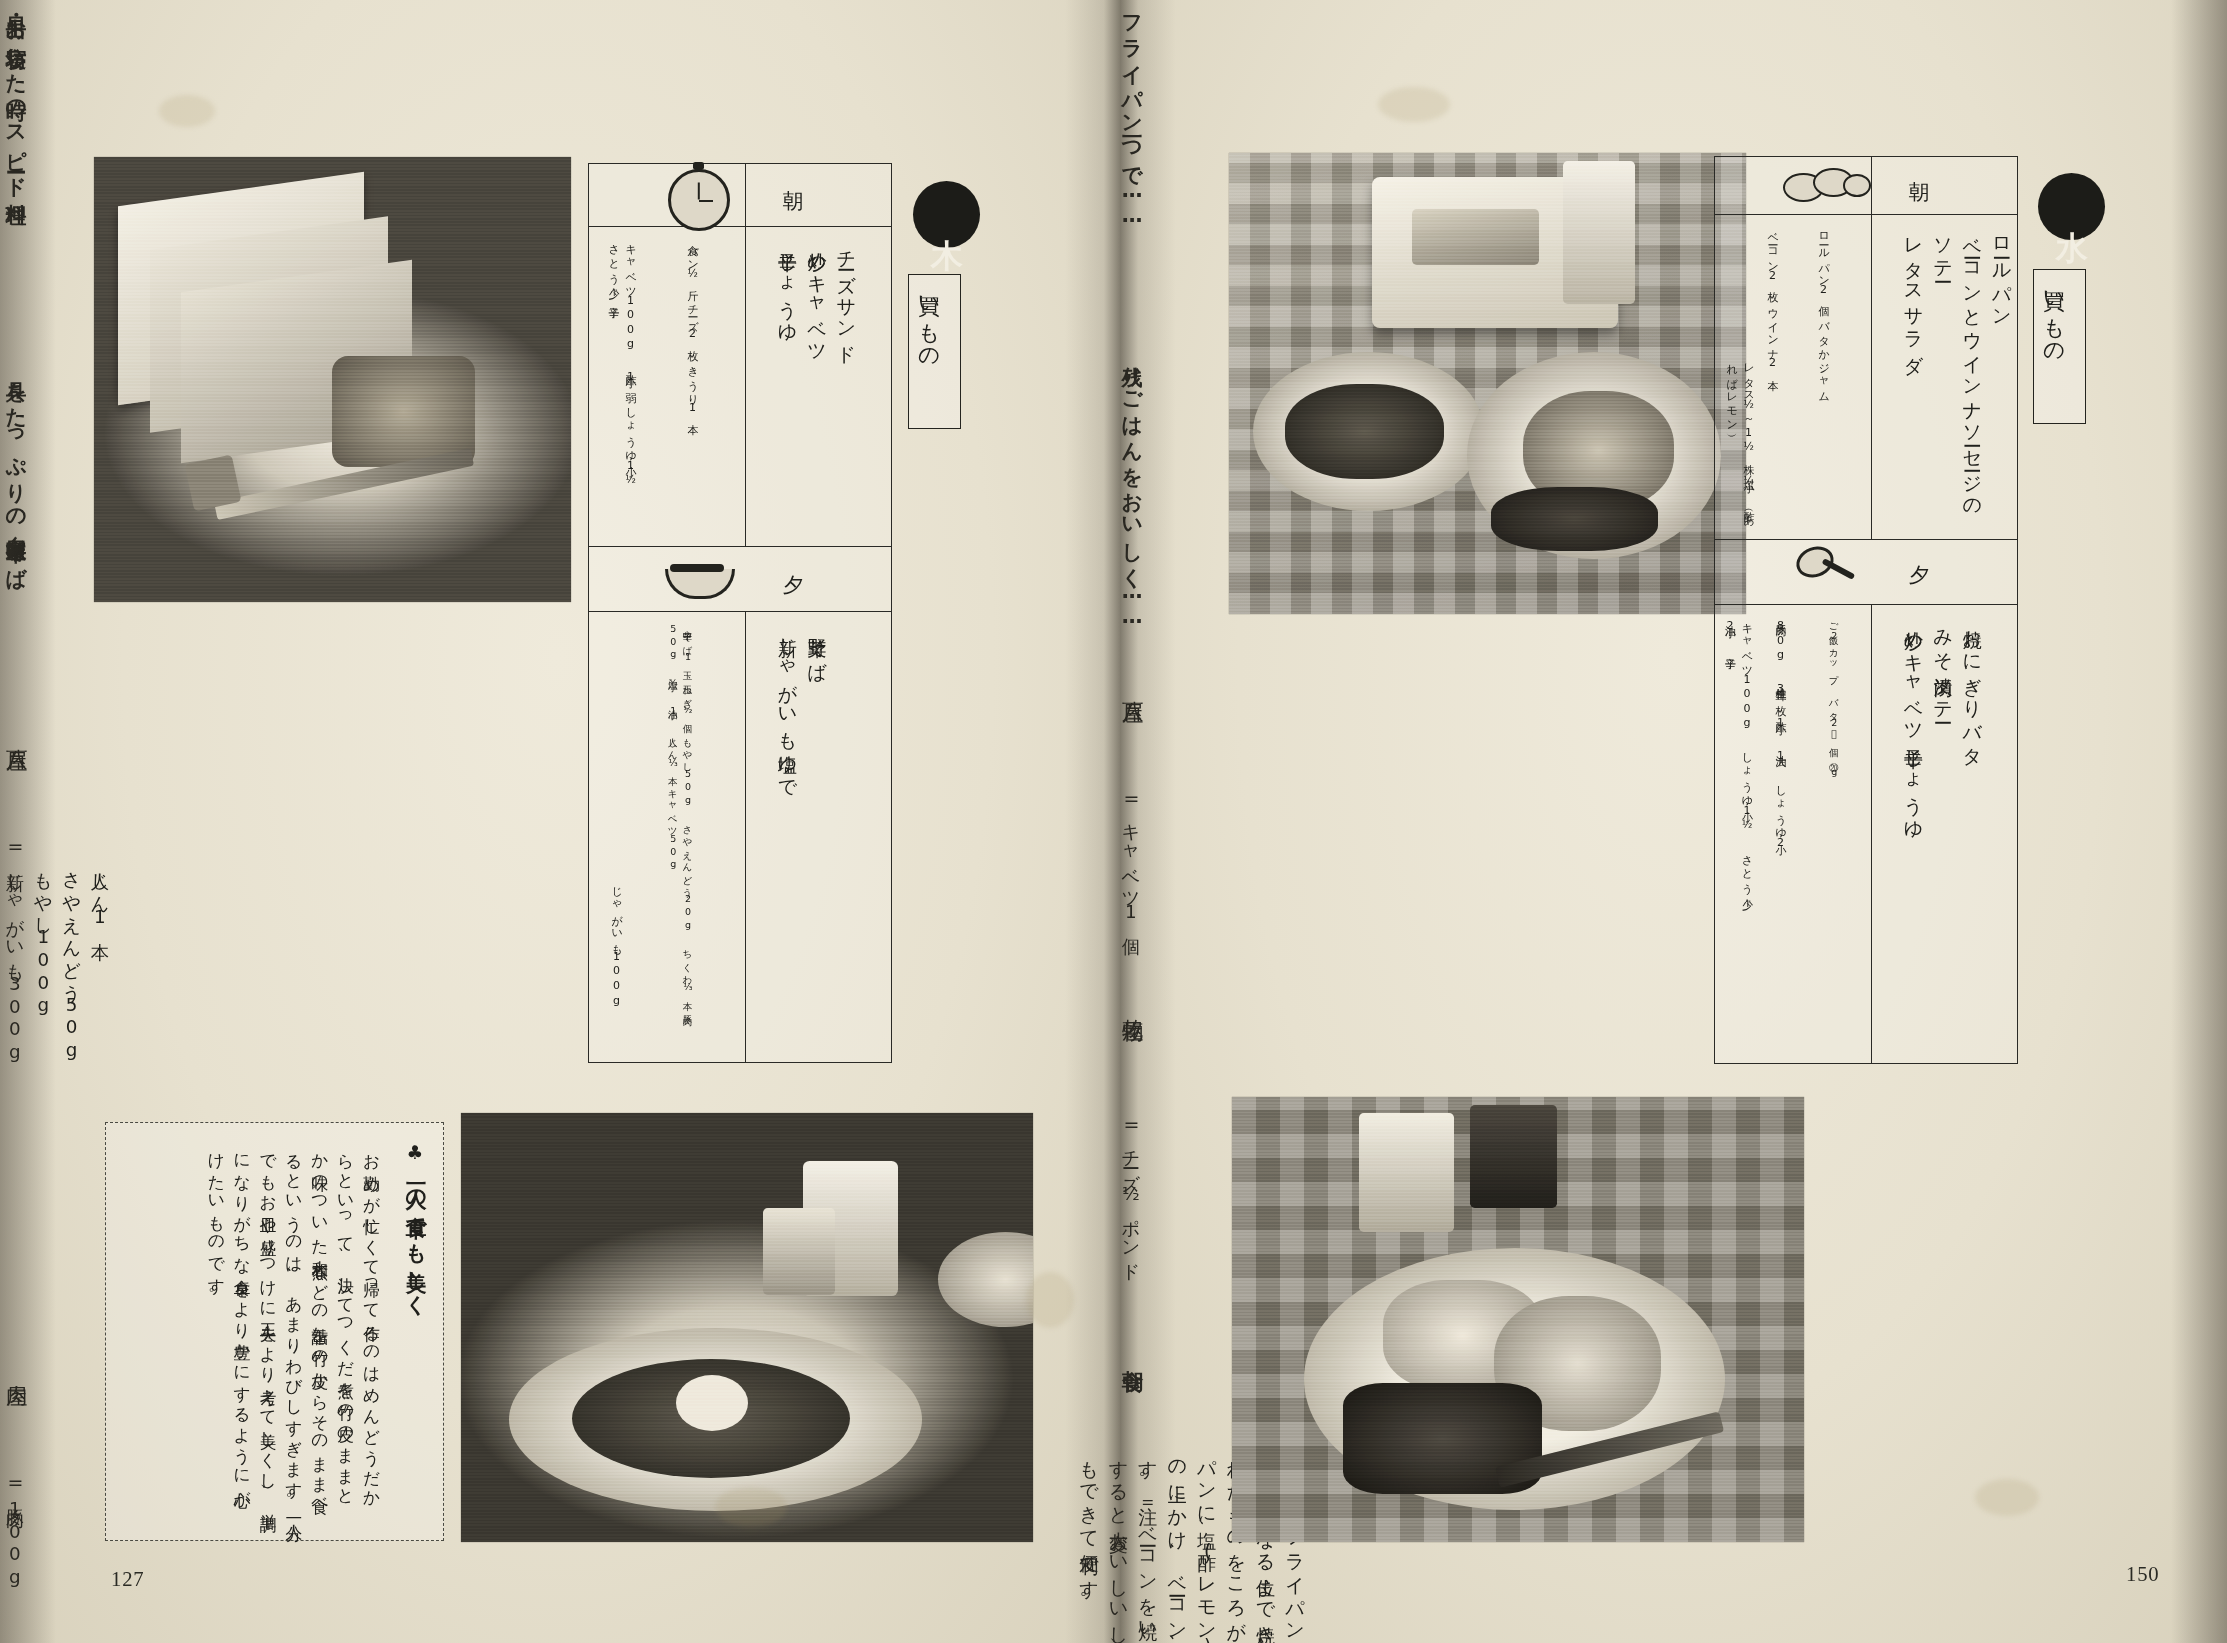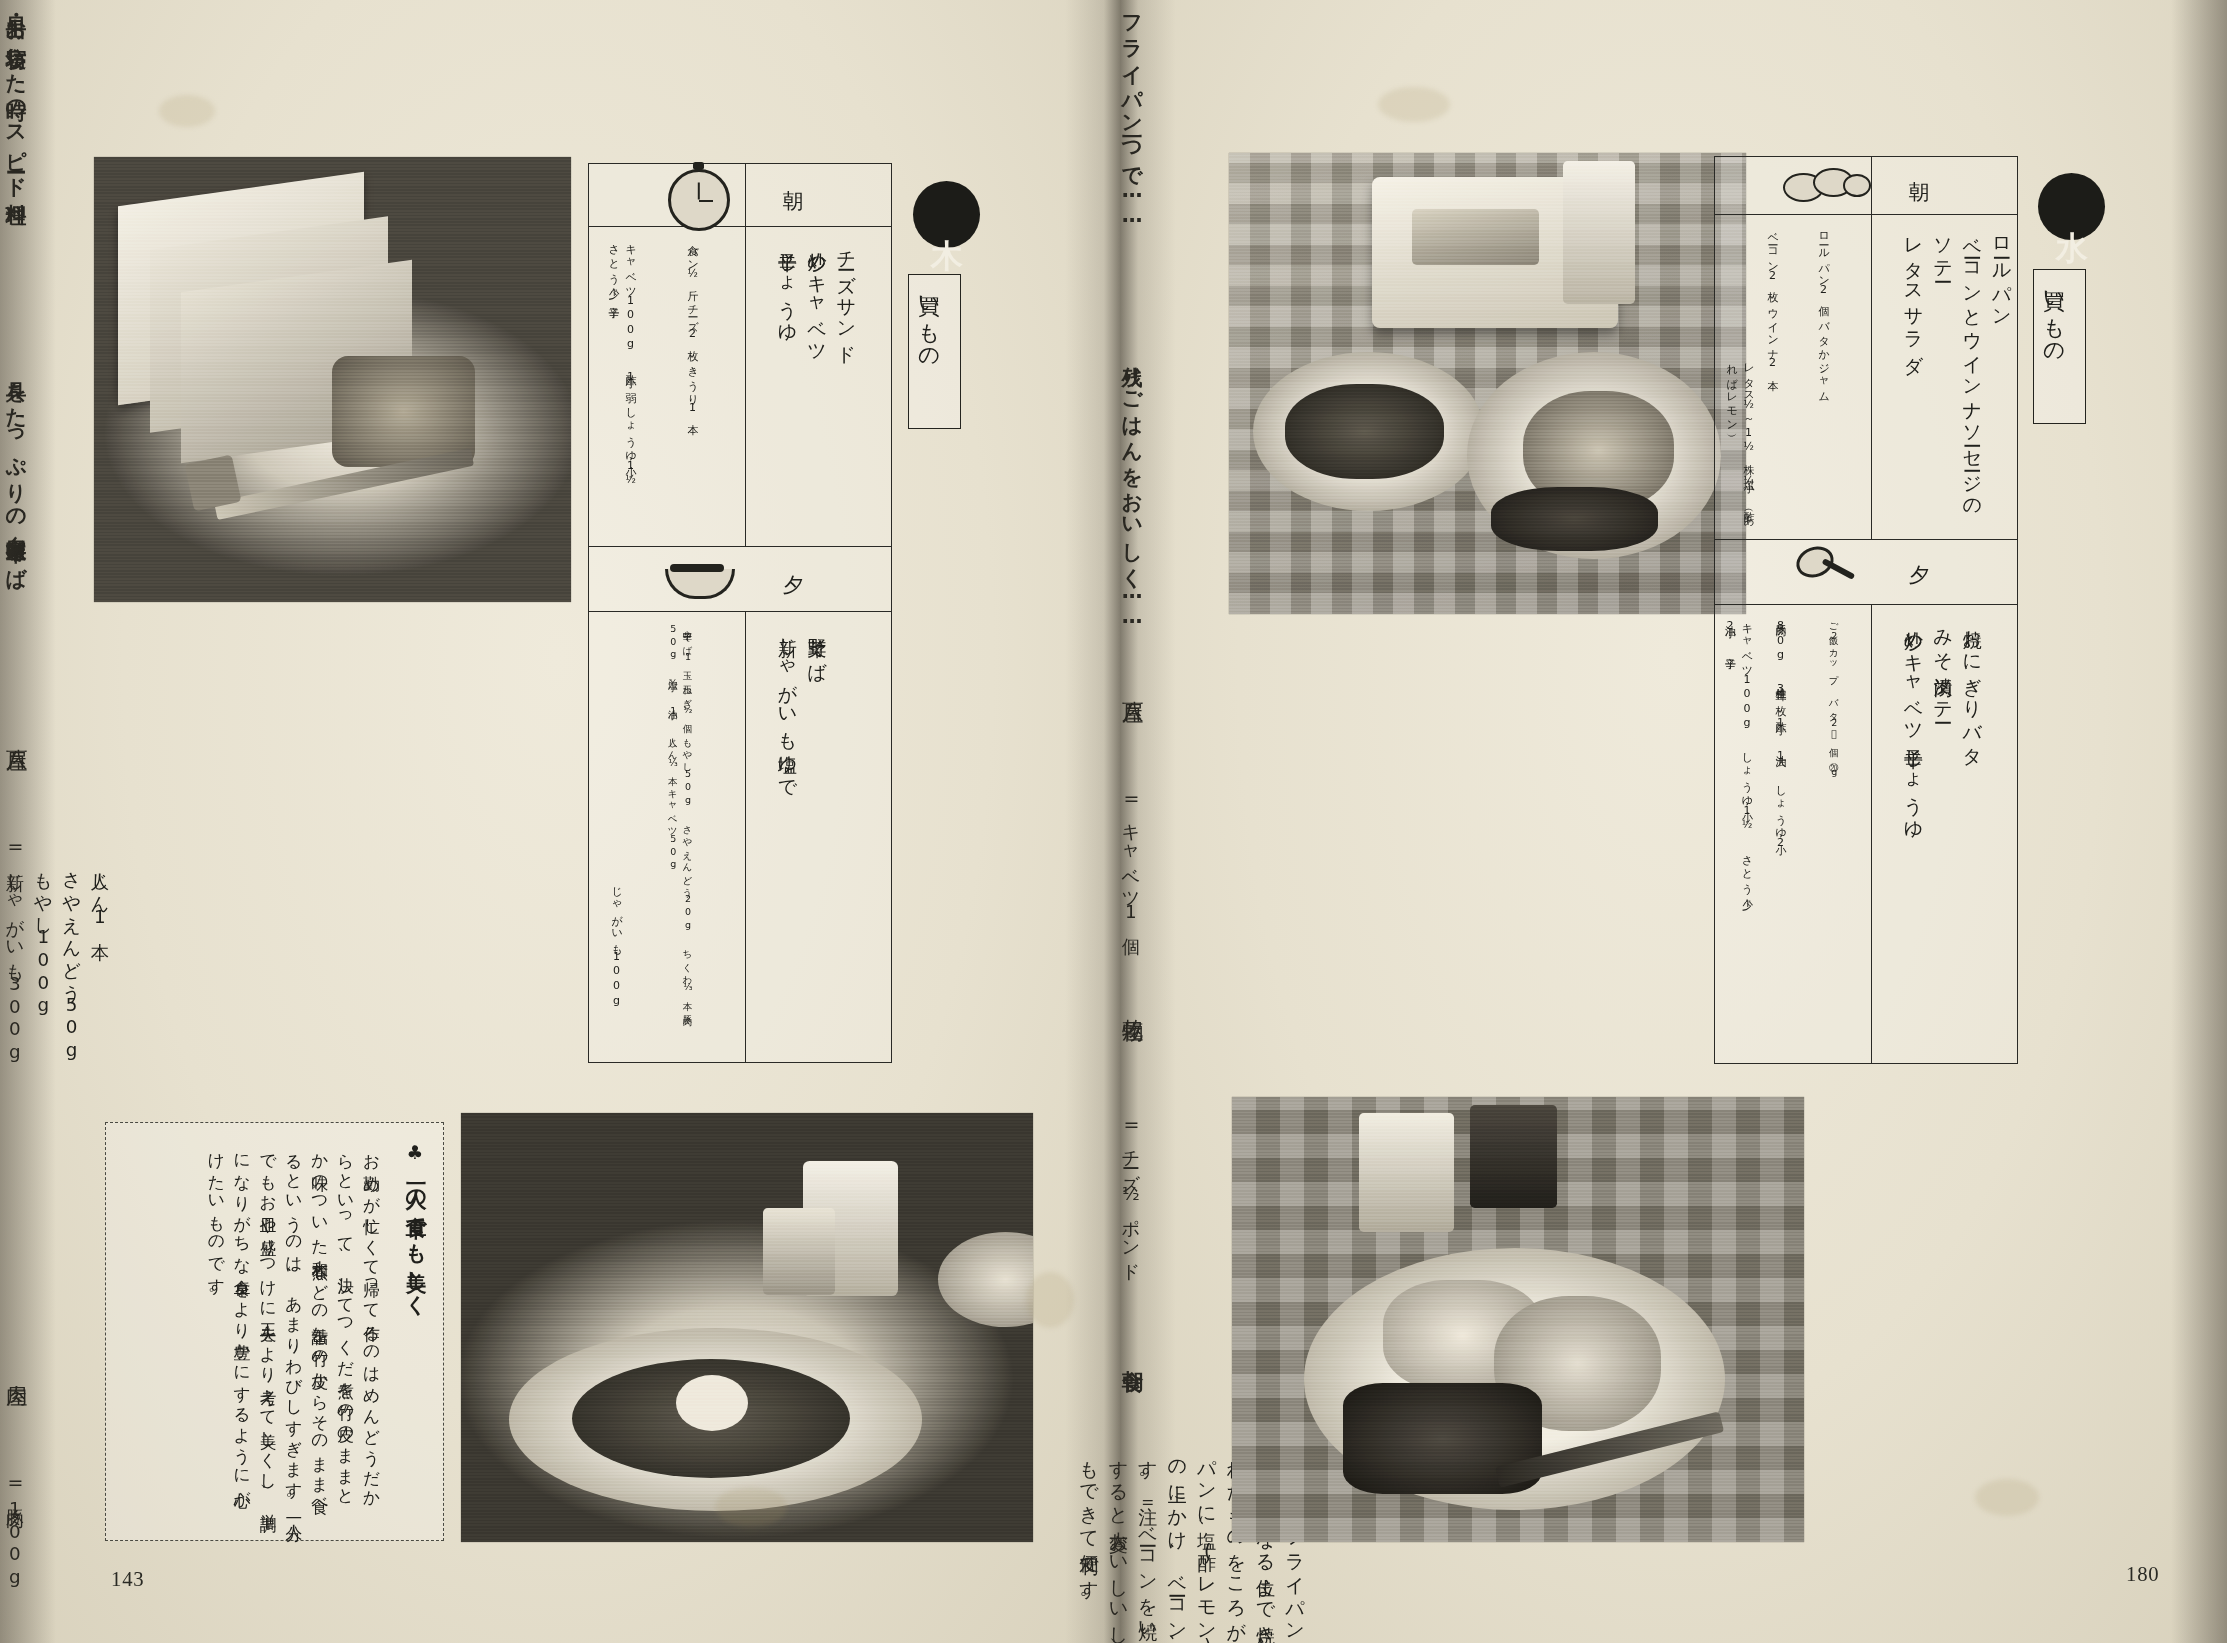--- a/index.html
+++ b/index.html
@@ -198,21 +198,21 @@
                   background:radial-gradient(ellipse 278px 159px at 48% 62%, #f0ebdf 0%, #cac4b4 45%, #7d786c 75%, #3c3931 100%);">
         <div style="position:absolute;left:48px;top:215px;width:413px;height:183px;background:radial-gradient(ellipse,#f2eee3 30%,#b9b3a2 75%,#837d70 100%);border-radius:50%;"></div>
         <div style="position:absolute;left:111px;top:246px;width:278px;height:119px;background:radial-gradient(ellipse,#5f5a4e,#24221c);border-radius:50%;"></div>
         <div style="position:absolute;left:215px;top:262px;width:72px;height:56px;background:#efe9dc;border-radius:50%;"></div>
         <div style="position:absolute;left:342px;top:48px;width:95px;height:135px;background:linear-gradient(180deg,#f4f0e6,#b6b0a0);border-radius:6.4px;"></div>
         <div style="position:absolute;left:302px;top:95px;width:72px;height:87px;background:linear-gradient(180deg,#e9e4d6,#9d9789);border-radius:4.8px;"></div>
         <div style="position:absolute;left:477px;top:119px;width:135px;height:95px;background:radial-gradient(ellipse,#e7e1d2,#8d8779);border-radius:50%;"></div>
         <div class="grain"></div>
       </div>
 
-      <div class="pagenum" style="left:111px;top:1568px;">143</div>
+      <div class="pagenum" style="left:111px;top:1568px;">127</div>
 
       <div class="spot" style="left:159px;top:95px;width:56px;height:32px;"></div>
       <div class="spot" style="left:715px;top:1487px;width:72px;height:40px;"></div>
       <div class="spot" style="left:1026px;top:1272px;width:48px;height:56px;"></div>
     </div>
   </div>
 
   <div class="page right">
     <div class="content">
 
@@ -307,21 +307,21 @@
         <div style="position:absolute;left:72px;top:151px;width:421px;height:262px;background:radial-gradient(ellipse,#f2eee2 35%,#b4ae9d 80%,#7a7468 100%);border-radius:50%;"></div>
         <div style="position:absolute;left:151px;top:183px;width:159px;height:111px;background:radial-gradient(ellipse,#efe9db,#9d9789);border-radius:40%;"></div>
         <div style="position:absolute;left:262px;top:199px;width:167px;height:135px;background:radial-gradient(ellipse,#e4ded0,#8b8577);border-radius:45%;"></div>
         <div style="position:absolute;left:111px;top:286px;width:199px;height:111px;background:radial-gradient(ellipse,#4d4840,#181611);border-radius:20%;"></div>
         <div style="position:absolute;left:262px;top:342px;width:231px;height:20.7px;background:linear-gradient(90deg,#2c2923,#6e6a5f);transform:rotate(-14deg);border-radius:4px;"></div>
         <div style="position:absolute;left:127px;top:16px;width:95px;height:119px;background:linear-gradient(180deg,#f2eee2,#b2ac9c);border-radius:4.8px;"></div>
         <div style="position:absolute;left:238px;top:8px;width:87px;height:103px;background:linear-gradient(180deg,#4b463e,#211f1a);border-radius:4.8px;"></div>
         <div class="grain"></div>
       </div>
 
-      <div class="pagenum" style="left:1010px;top:1563px;">180</div>
+      <div class="pagenum" style="left:1010px;top:1563px;">150</div>
 
       <div class="spot" style="left:859px;top:1479px;width:64px;height:37px;"></div>
       <div class="spot" style="left:262px;top:87px;width:72px;height:35px;"></div>
     </div>
   </div>
 
   <div class="gutter"></div>
   <div class="edgeshade l"></div>
   <div class="edgeshade r"></div>
 </div>

